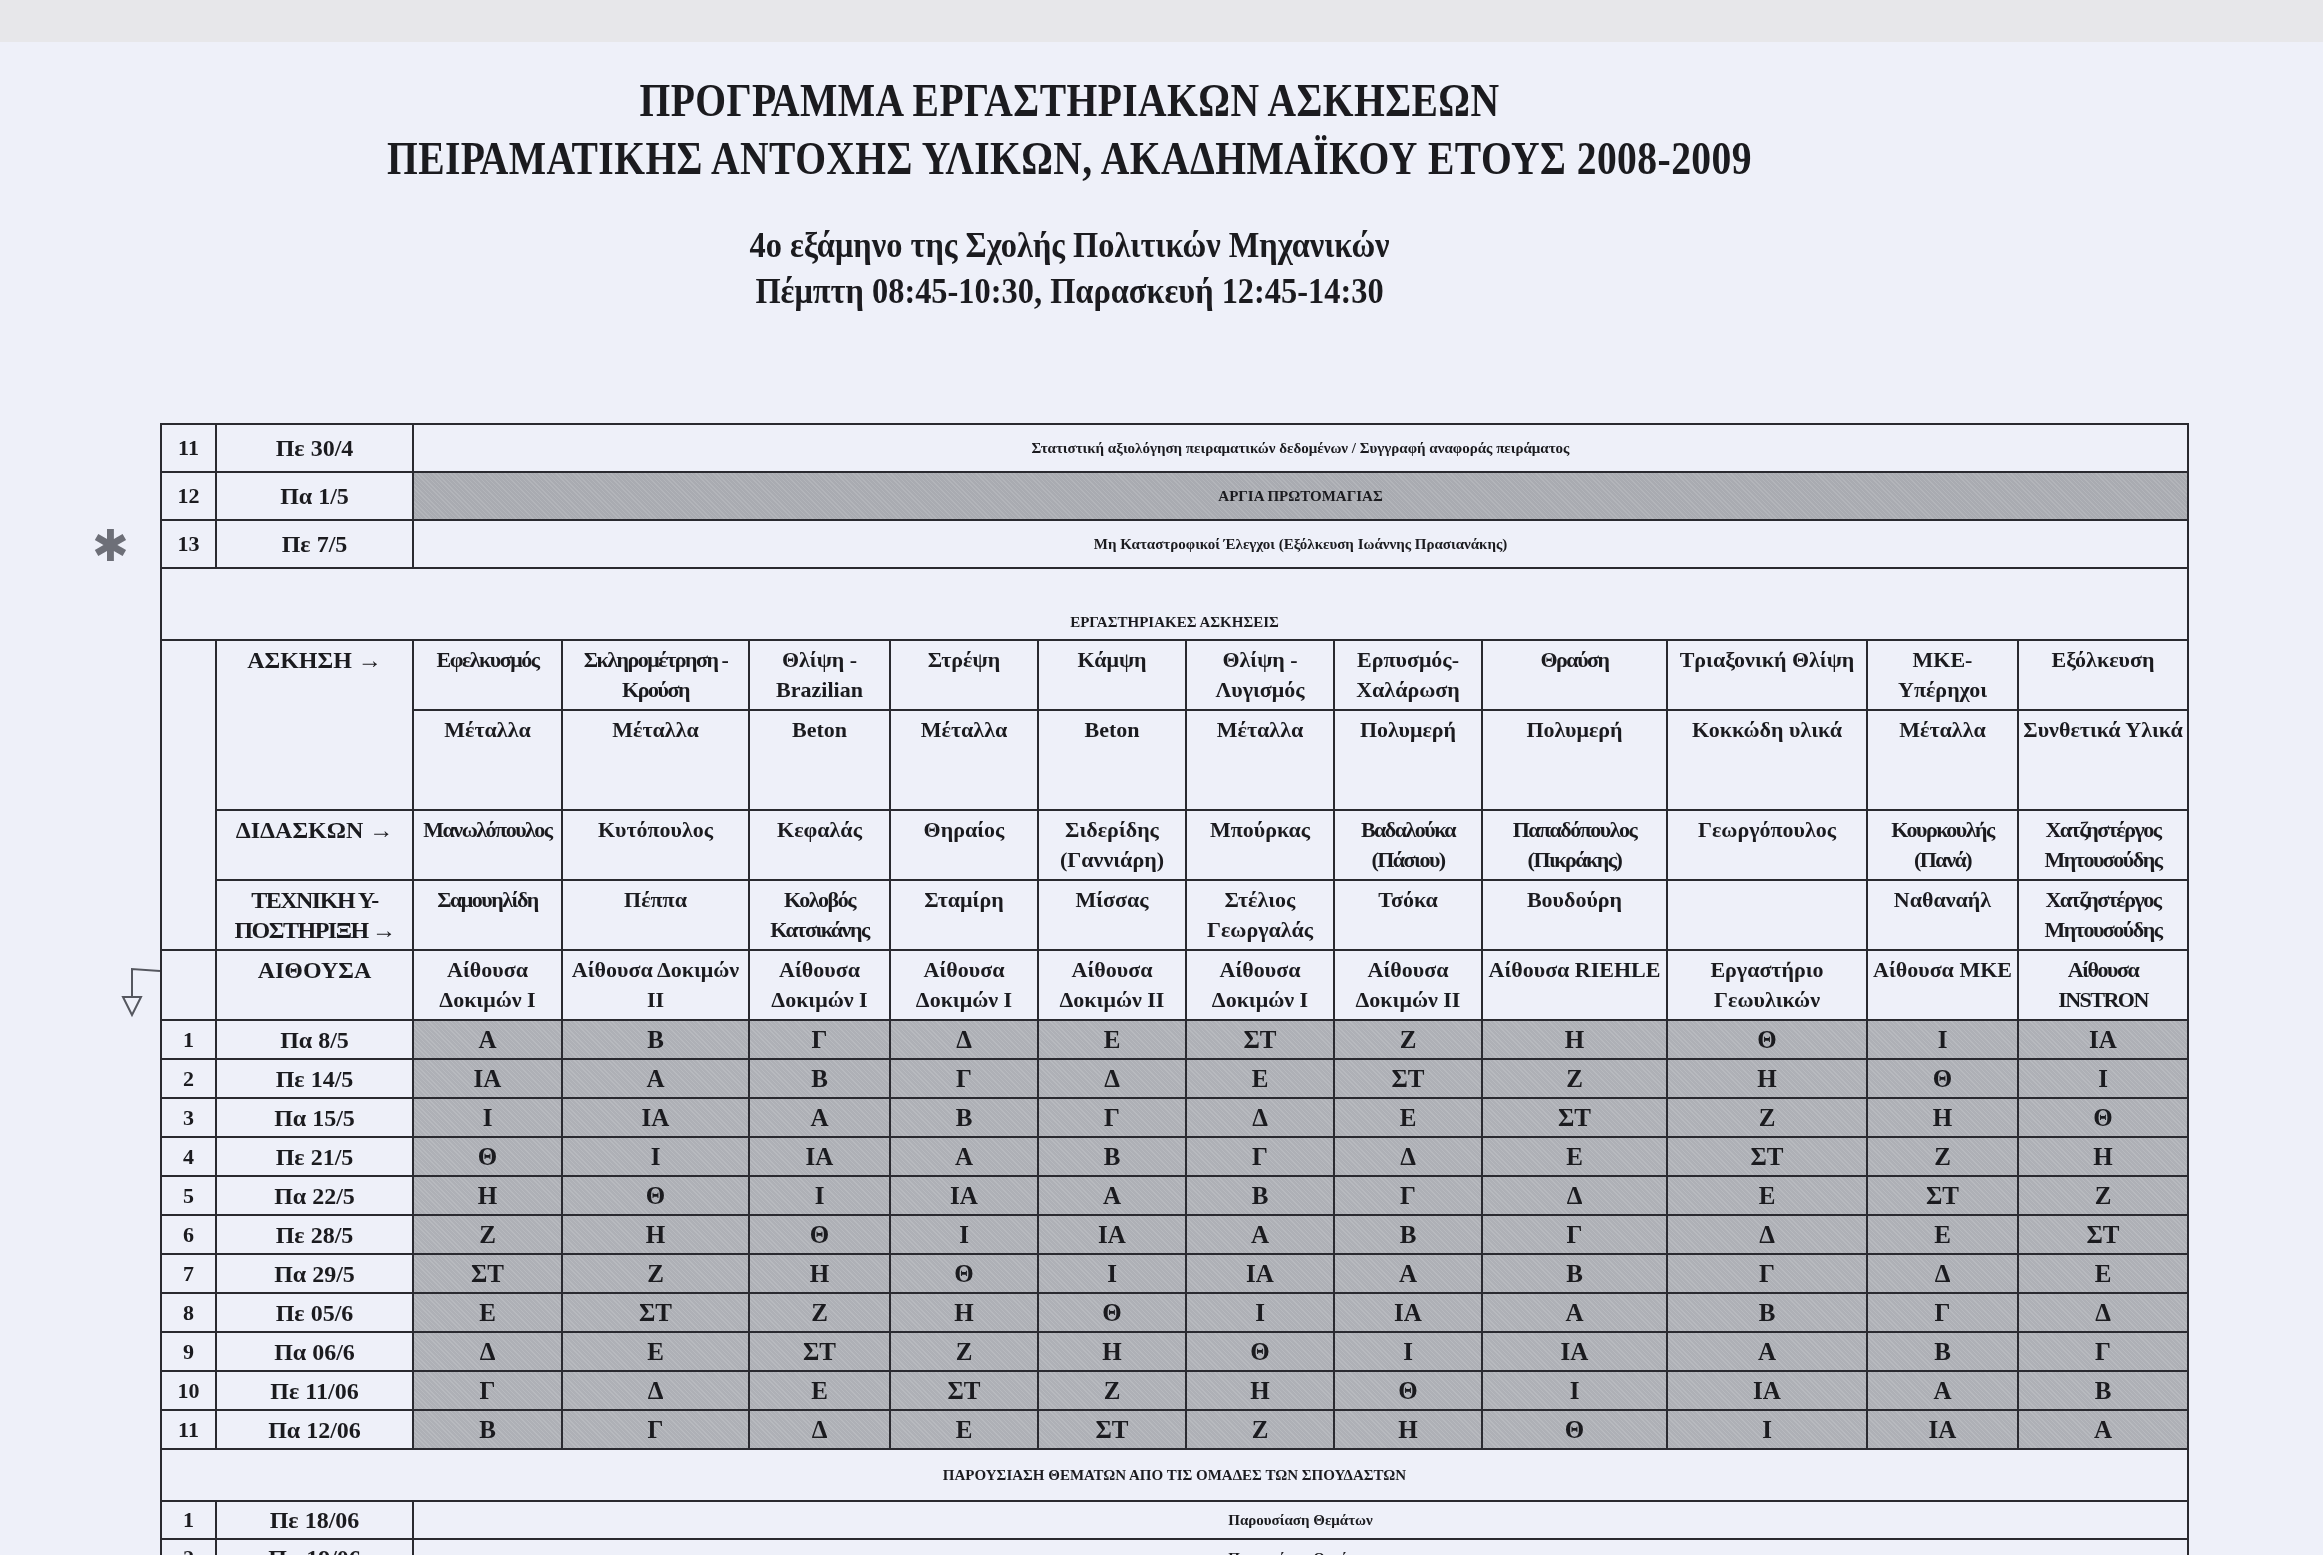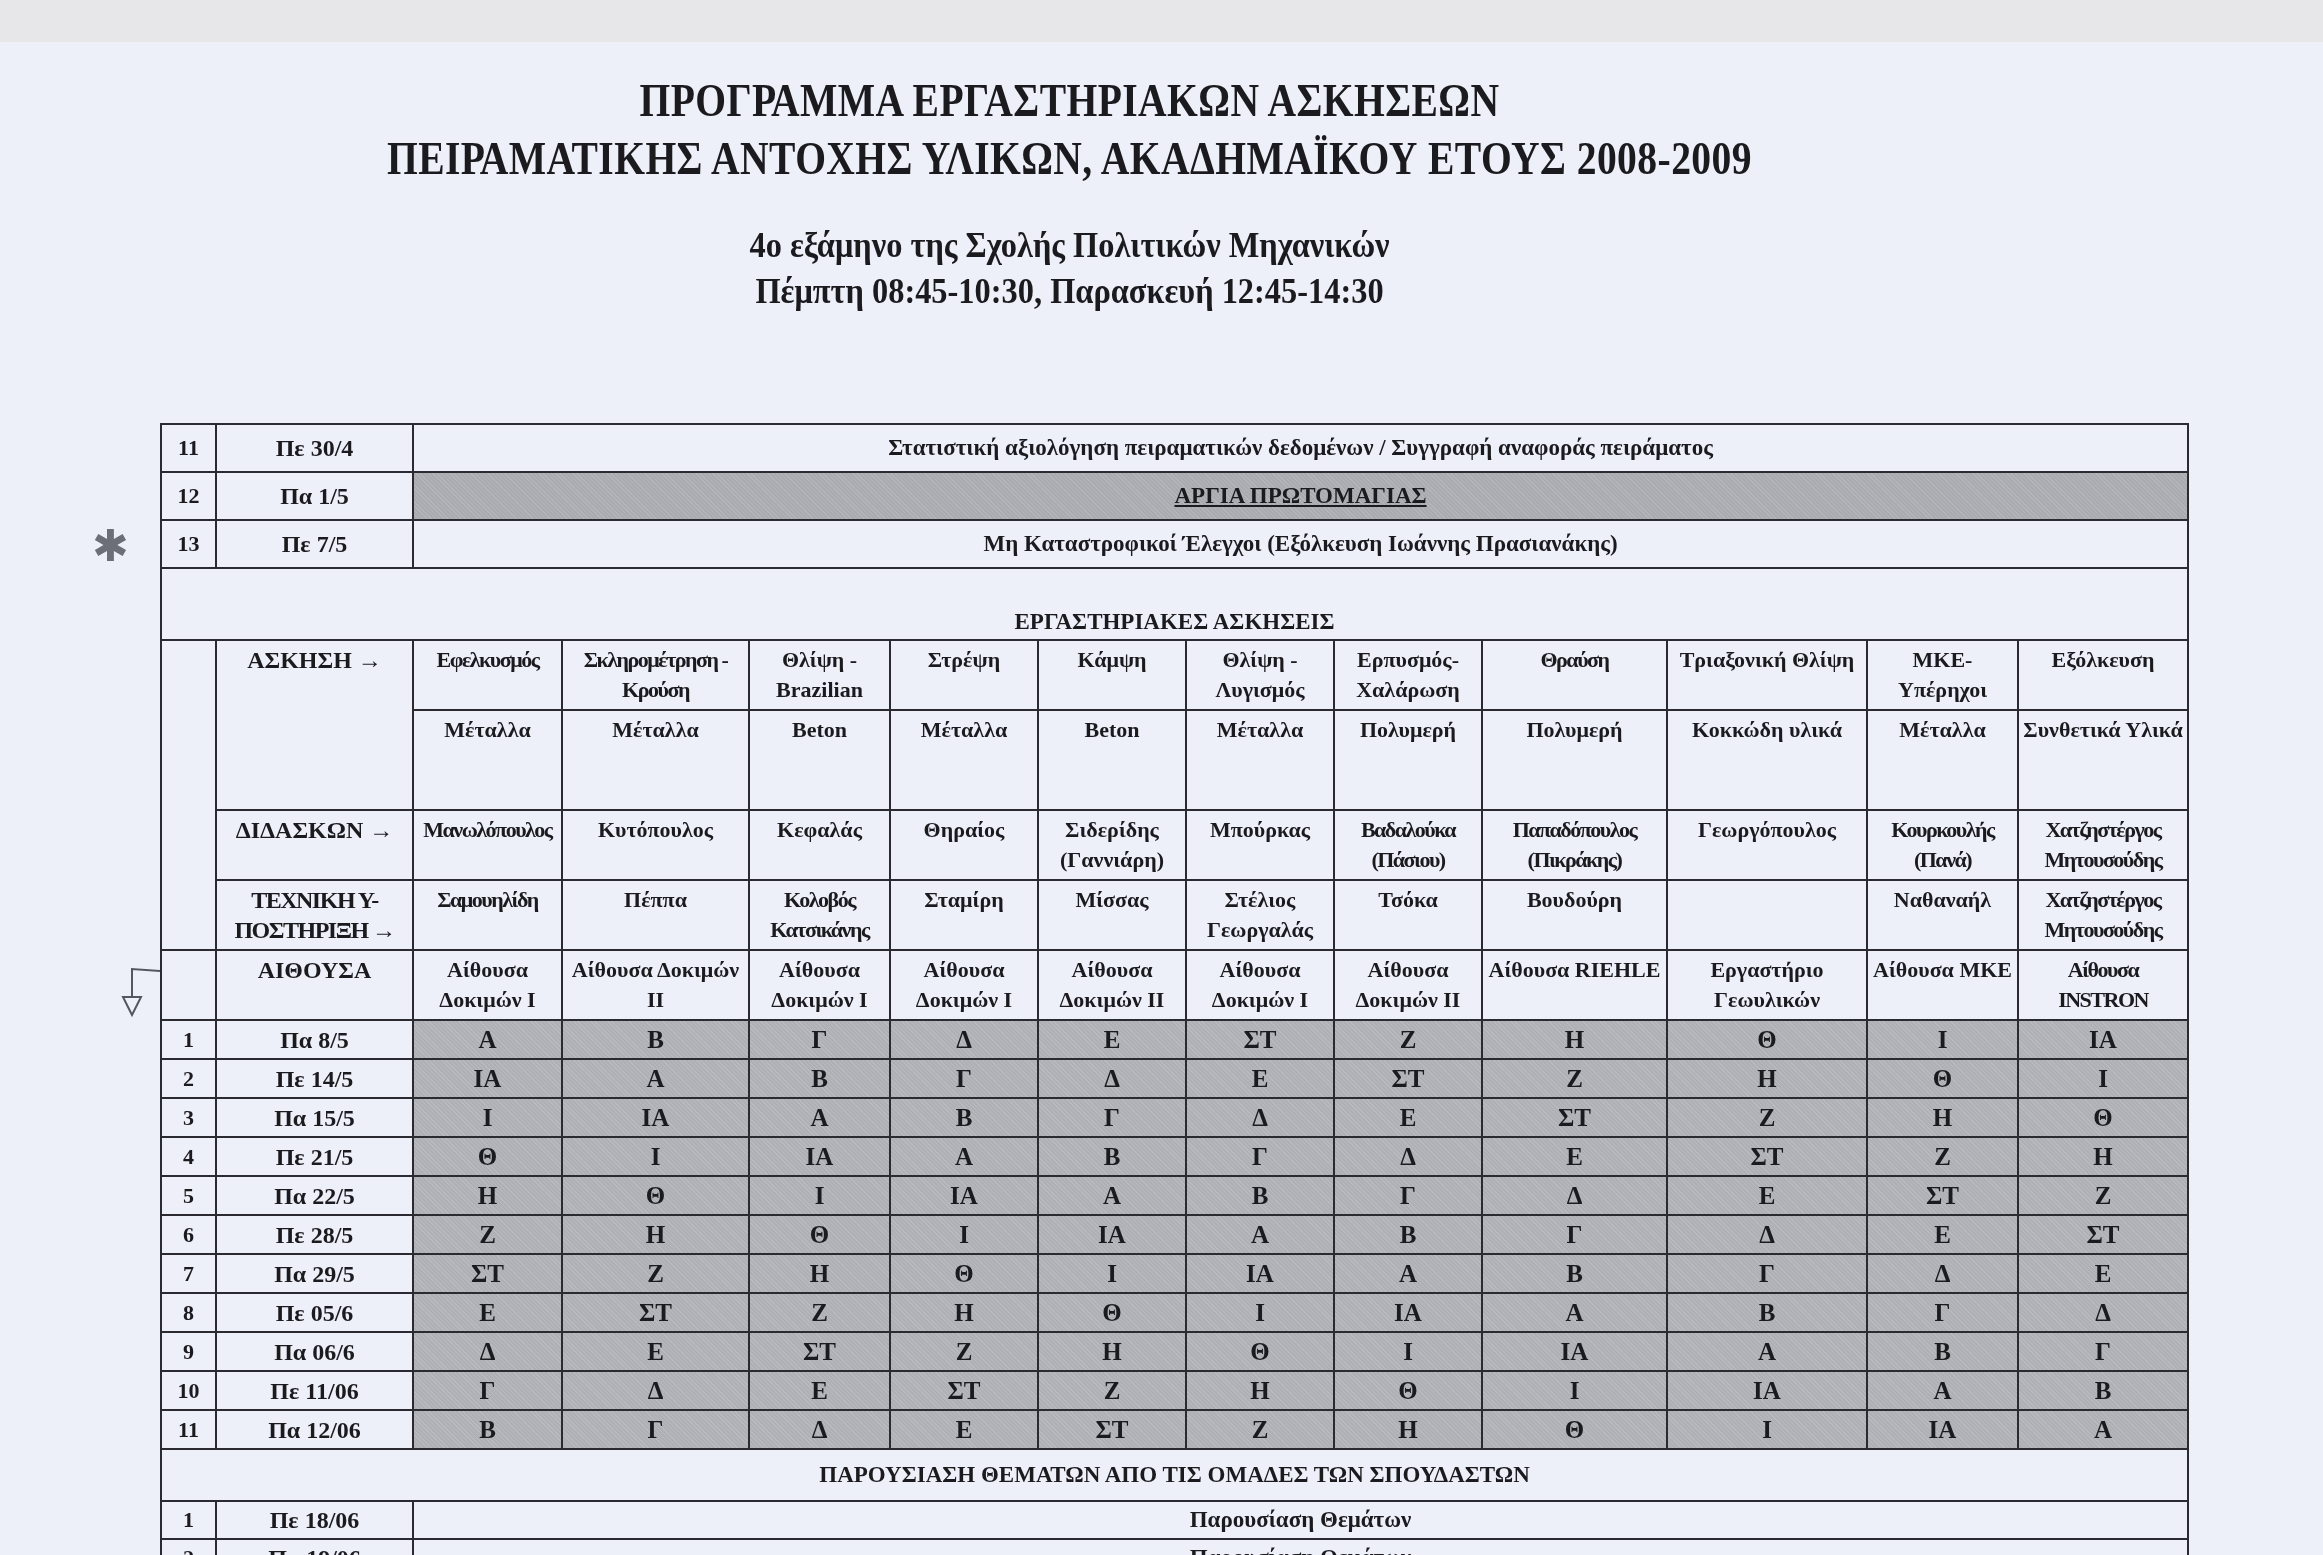--- a/index.html
+++ b/index.html
@@ -40,29 +40,28 @@
     border-collapse: collapse; table-layout: fixed;
     font-size: 22px;
   }
   table.sched td {
     border: 2px solid #2a2a30; text-align: center; vertical-align: top;
     padding: 4px 3px; line-height: 30px; font-weight: bold;
     overflow: hidden;
   }
   td.num { font-size: 22px; }
   td.date { font-size: 24px; font-weight: bold; }
-  td.wide { font-size: 23px; }
+  td.wide { font-size: 15px; }
   td.shaded {
     background-color: #aeb0b6;
     background-image: repeating-linear-gradient(45deg, rgba(255,255,255,0.12) 0 1px, transparent 1px 3px);
   }
   td.shaded-wide {
     background-color: #a9abb1;
     background-image: repeating-linear-gradient(45deg, rgba(255,255,255,0.12) 0 1px, transparent 1px 3px);
-    text-decoration: underline;
   }
   td.hdr { font-size: 22px; }
   td.hdr-left { font-size: 24px; }
   td.cell { font-size: 25px; vertical-align: middle; padding: 0; }
   tr.r-top { height: 48px; }
   tr.r-top td { vertical-align: middle; }
   tr.r-section { height: 72px; }
   tr.r-section td { vertical-align: bottom; padding-bottom: 2px; }
   tr.r-ex { height: 66px; }
   tr.r-mat { height: 100px; }

